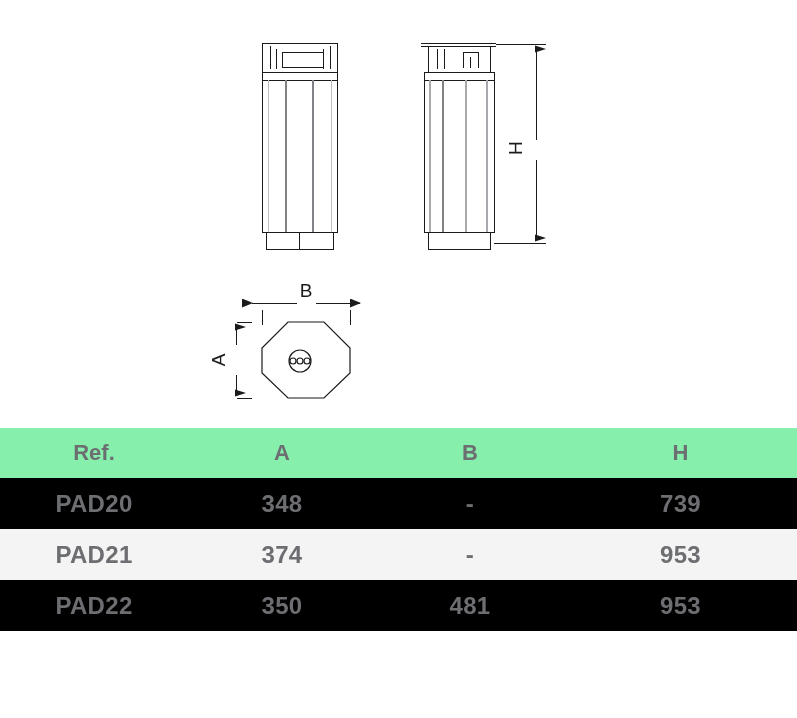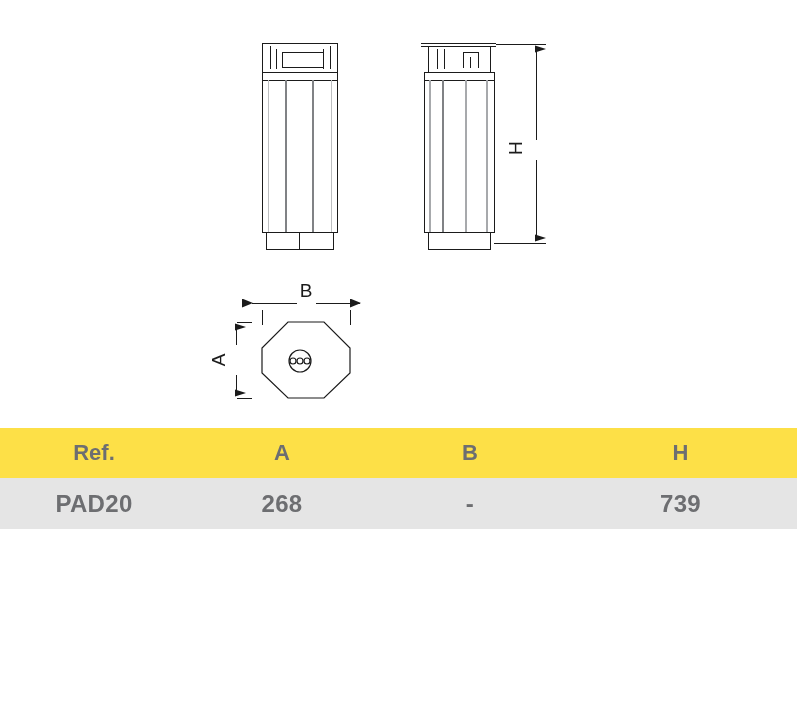--- a/index.html
+++ b/index.html
@@ -55,28 +55,28 @@
     text-align: center;
     font-family: "Liberation Sans", sans-serif;
     font-weight: bold;
     color: #6d6e71;
     border: none;
     padding: 0;
   }
   #spec-table thead th {
     height: 50px;
     font-size: 22px;
-    background: #fde047;
+    background: #86efac;
   }
   #spec-table tbody td {
     height: 51px;
     font-size: 24px;
     letter-spacing: 0.3px;
   }
-  #spec-table tbody tr.row-odd  td { background: #e5e5e5; }
+  #spec-table tbody tr.row-odd  td { background: #000000; }
   #spec-table tbody tr.row-even td { background: #f4f4f4; }
 </style>
 </head>
 <body>
 
 <div id="drawing-area">
   <svg id="drawing-svg" width="797" height="420" viewBox="0 0 797 420">
 
     <defs>
       <marker id="arrUp" markerWidth="9" markerHeight="11" refX="4.5" refY="10" orient="auto" markerUnits="userSpaceOnUse">
@@ -201,18 +201,30 @@
     <tr>
       <th>Ref.</th>
       <th>A</th>
       <th>B</th>
       <th>H</th>
     </tr>
   </thead>
   <tbody>
     <tr class="row-odd">
       <td>PAD20</td>
-      <td>268</td>
+      <td>348</td>
       <td>-</td>
       <td>739</td>
     </tr>
+    <tr class="row-even">
+      <td>PAD21</td>
+      <td>374</td>
+      <td>-</td>
+      <td>953</td>
+    </tr>
+    <tr class="row-odd">
+      <td>PAD22</td>
+      <td>350</td>
+      <td>481</td>
+      <td>953</td>
+    </tr>
   </tbody>
 </table>
 
 </body></html>

